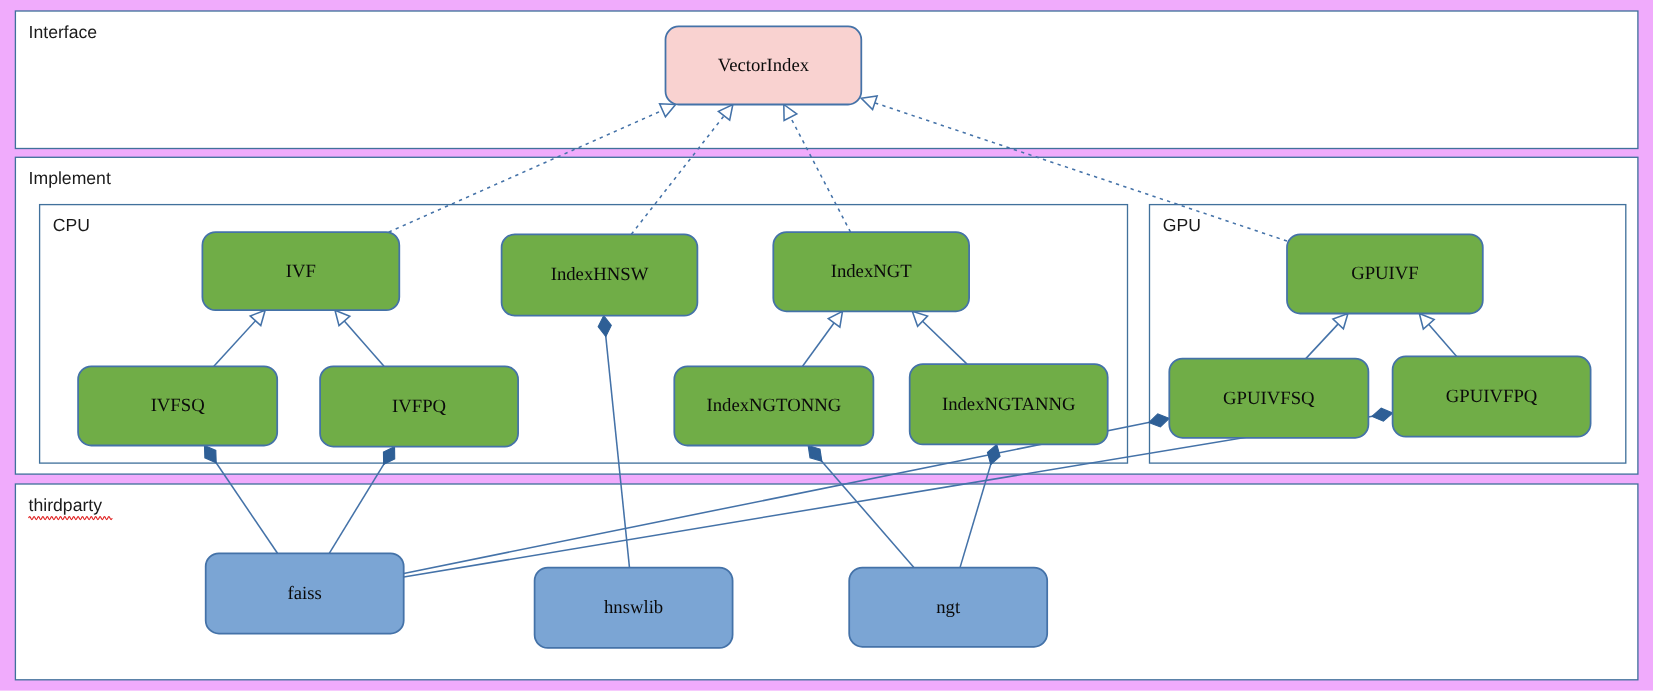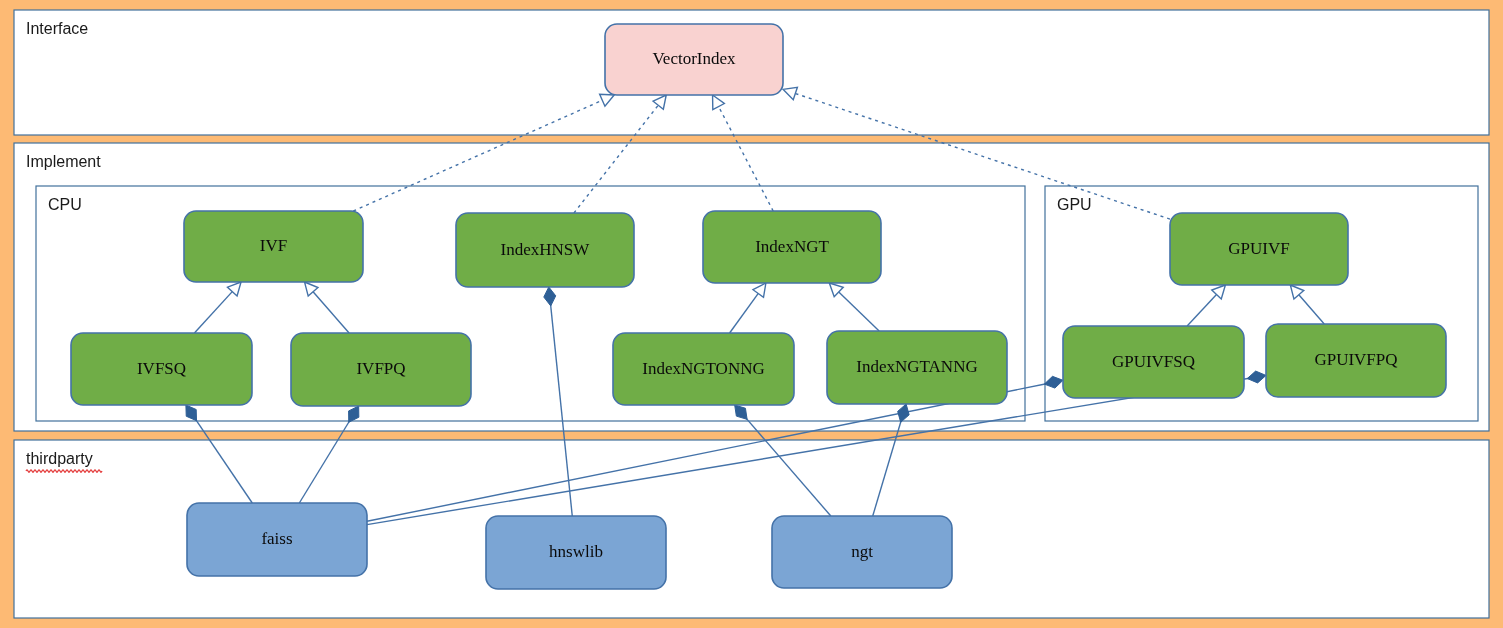--- a/index.html
+++ b/index.html
@@ -7,21 +7,21 @@
     padding: 0;
     background: #ffffff;
   }
   body {
     font-family: "Liberation Sans", sans-serif;
   }
   #canvas {
     position: relative;
     width: 1503px;
     height: 628px;
-    background: #fdba74;
+    background: #f0abfc;
     overflow: hidden;
   }
   svg.diagram {
     position: absolute;
     left: 0;
     top: 0;
     width: 1503px;
     height: 628px;
   }
   .container-rect {

